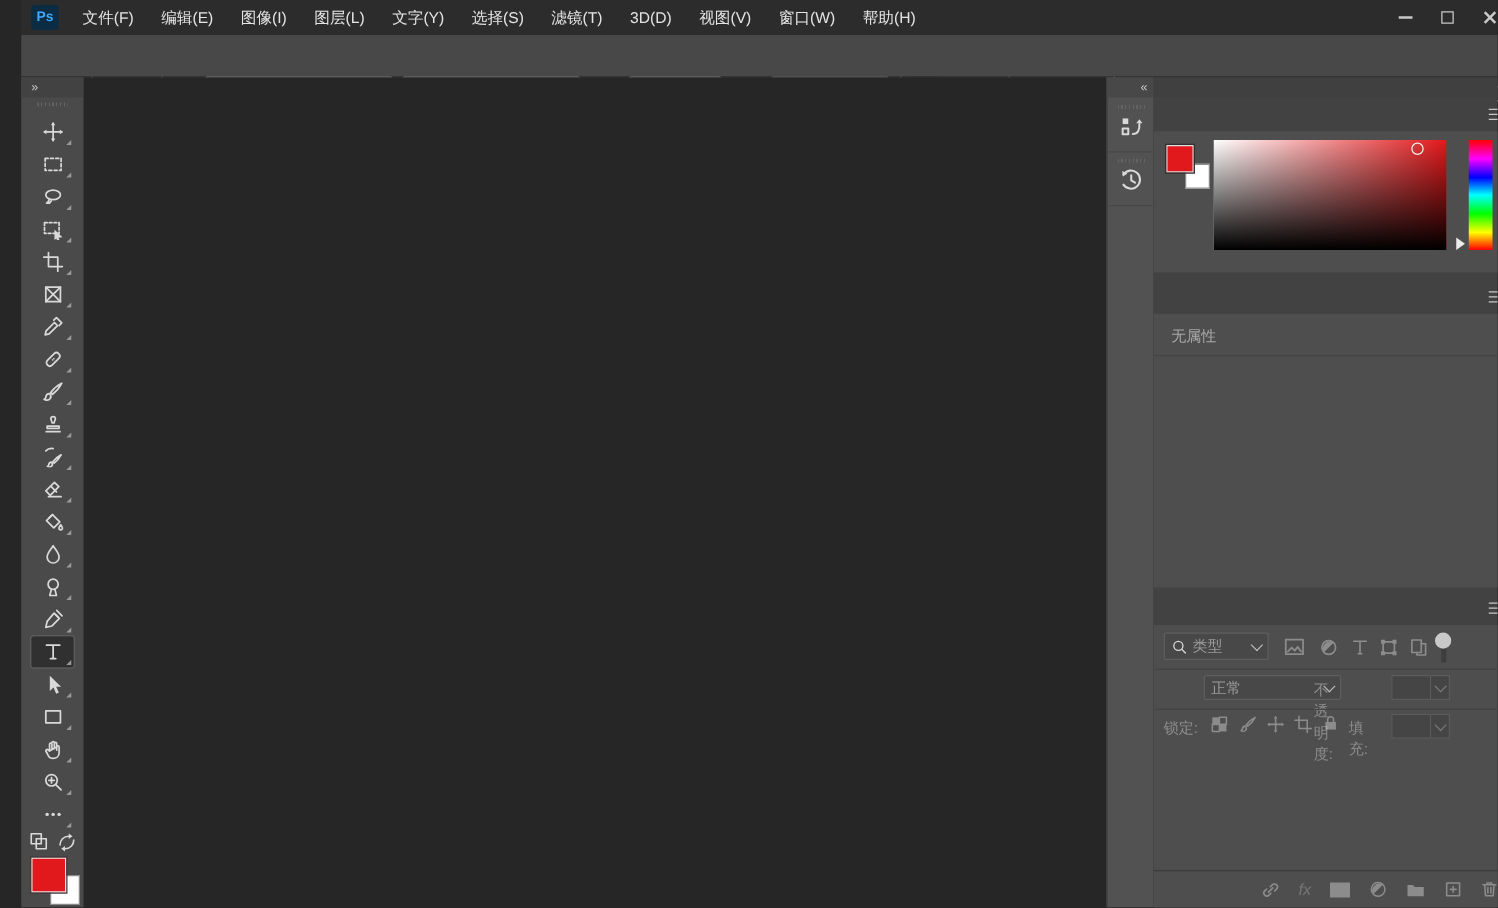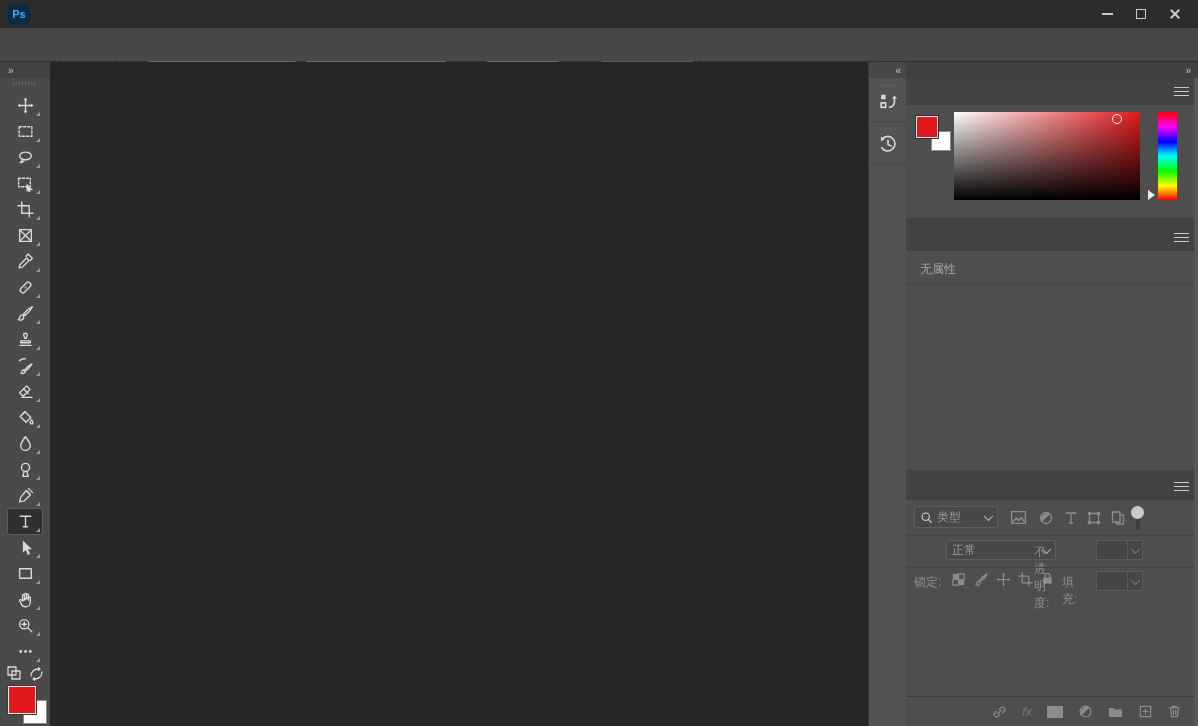--- a/index.html
+++ b/index.html
@@ -1,18 +1,18 @@
 <!DOCTYPE html>
 <html><head>
 <meta charset="utf-8">
 <style>
   * { margin:0; padding:0; box-sizing:border-box; }
   html,body { width:1198px; height:726px; overflow:hidden; background:#262626;
     font-family:"Liberation Sans","DejaVu Sans",sans-serif; }
-  #root { position:relative; width:994px; height:726px; }
+  #root { position:relative; width:994px; height:726px;margin-left:17px; }
   .abs { position:absolute; }
 
   
   .titlebar { left:0; top:0; width:1198px; height:28px; background:#2c2c2c; }
   .pslogo { left:8px; top:4px; width:22px; height:20px; background:#0c2c44; color:#41a9ff;
     font-size:11px; font-weight:bold; border-radius:3px; display:flex; align-items:center; justify-content:center; }
   .menus { left:38px; top:0; height:28px; display:flex; align-items:center; }
   .menu-item { color:#e4e4e4; font-size:12.5px; padding:0 11px; height:28px; display:flex; align-items:center; }
   .winbtns { right:6px; top:0; height:28px; display:flex; }
   .winbtn { width:34px; height:28px; display:flex; align-items:center; justify-content:center; }
@@ -104,20 +104,33 @@
   .lbot { left:906px; top:696px; width:288px; height:30px; border-top:1px solid #3b3b3b; background:#4e4e4e;
     display:flex; align-items:center; justify-content:flex-end; gap:14px; padding-right:12px; }
 </style>
 </head>
 <body>
 
 <div id="root">
 
   <div class="abs titlebar">
     <div class="abs pslogo">Ps</div>
+    <div class="abs menus">
+      <span class="menu-item">文件(F)</span>
+      <span class="menu-item">编辑(E)</span>
+      <span class="menu-item">图像(I)</span>
+      <span class="menu-item">图层(L)</span>
+      <span class="menu-item">文字(Y)</span>
+      <span class="menu-item">选择(S)</span>
+      <span class="menu-item">滤镜(T)</span>
+      <span class="menu-item">3D(D)</span>
+      <span class="menu-item">视图(V)</span>
+      <span class="menu-item">窗口(W)</span>
+      <span class="menu-item">帮助(H)</span>
+    </div>
     <div class="abs winbtns">
       <div class="winbtn">
           <div class="ic-min"></div>
         </div>
       <div class="winbtn">
           <div class="ic-max"></div>
         </div>
       <div class="winbtn">
           <div class="ic-close"></div>
         </div>

